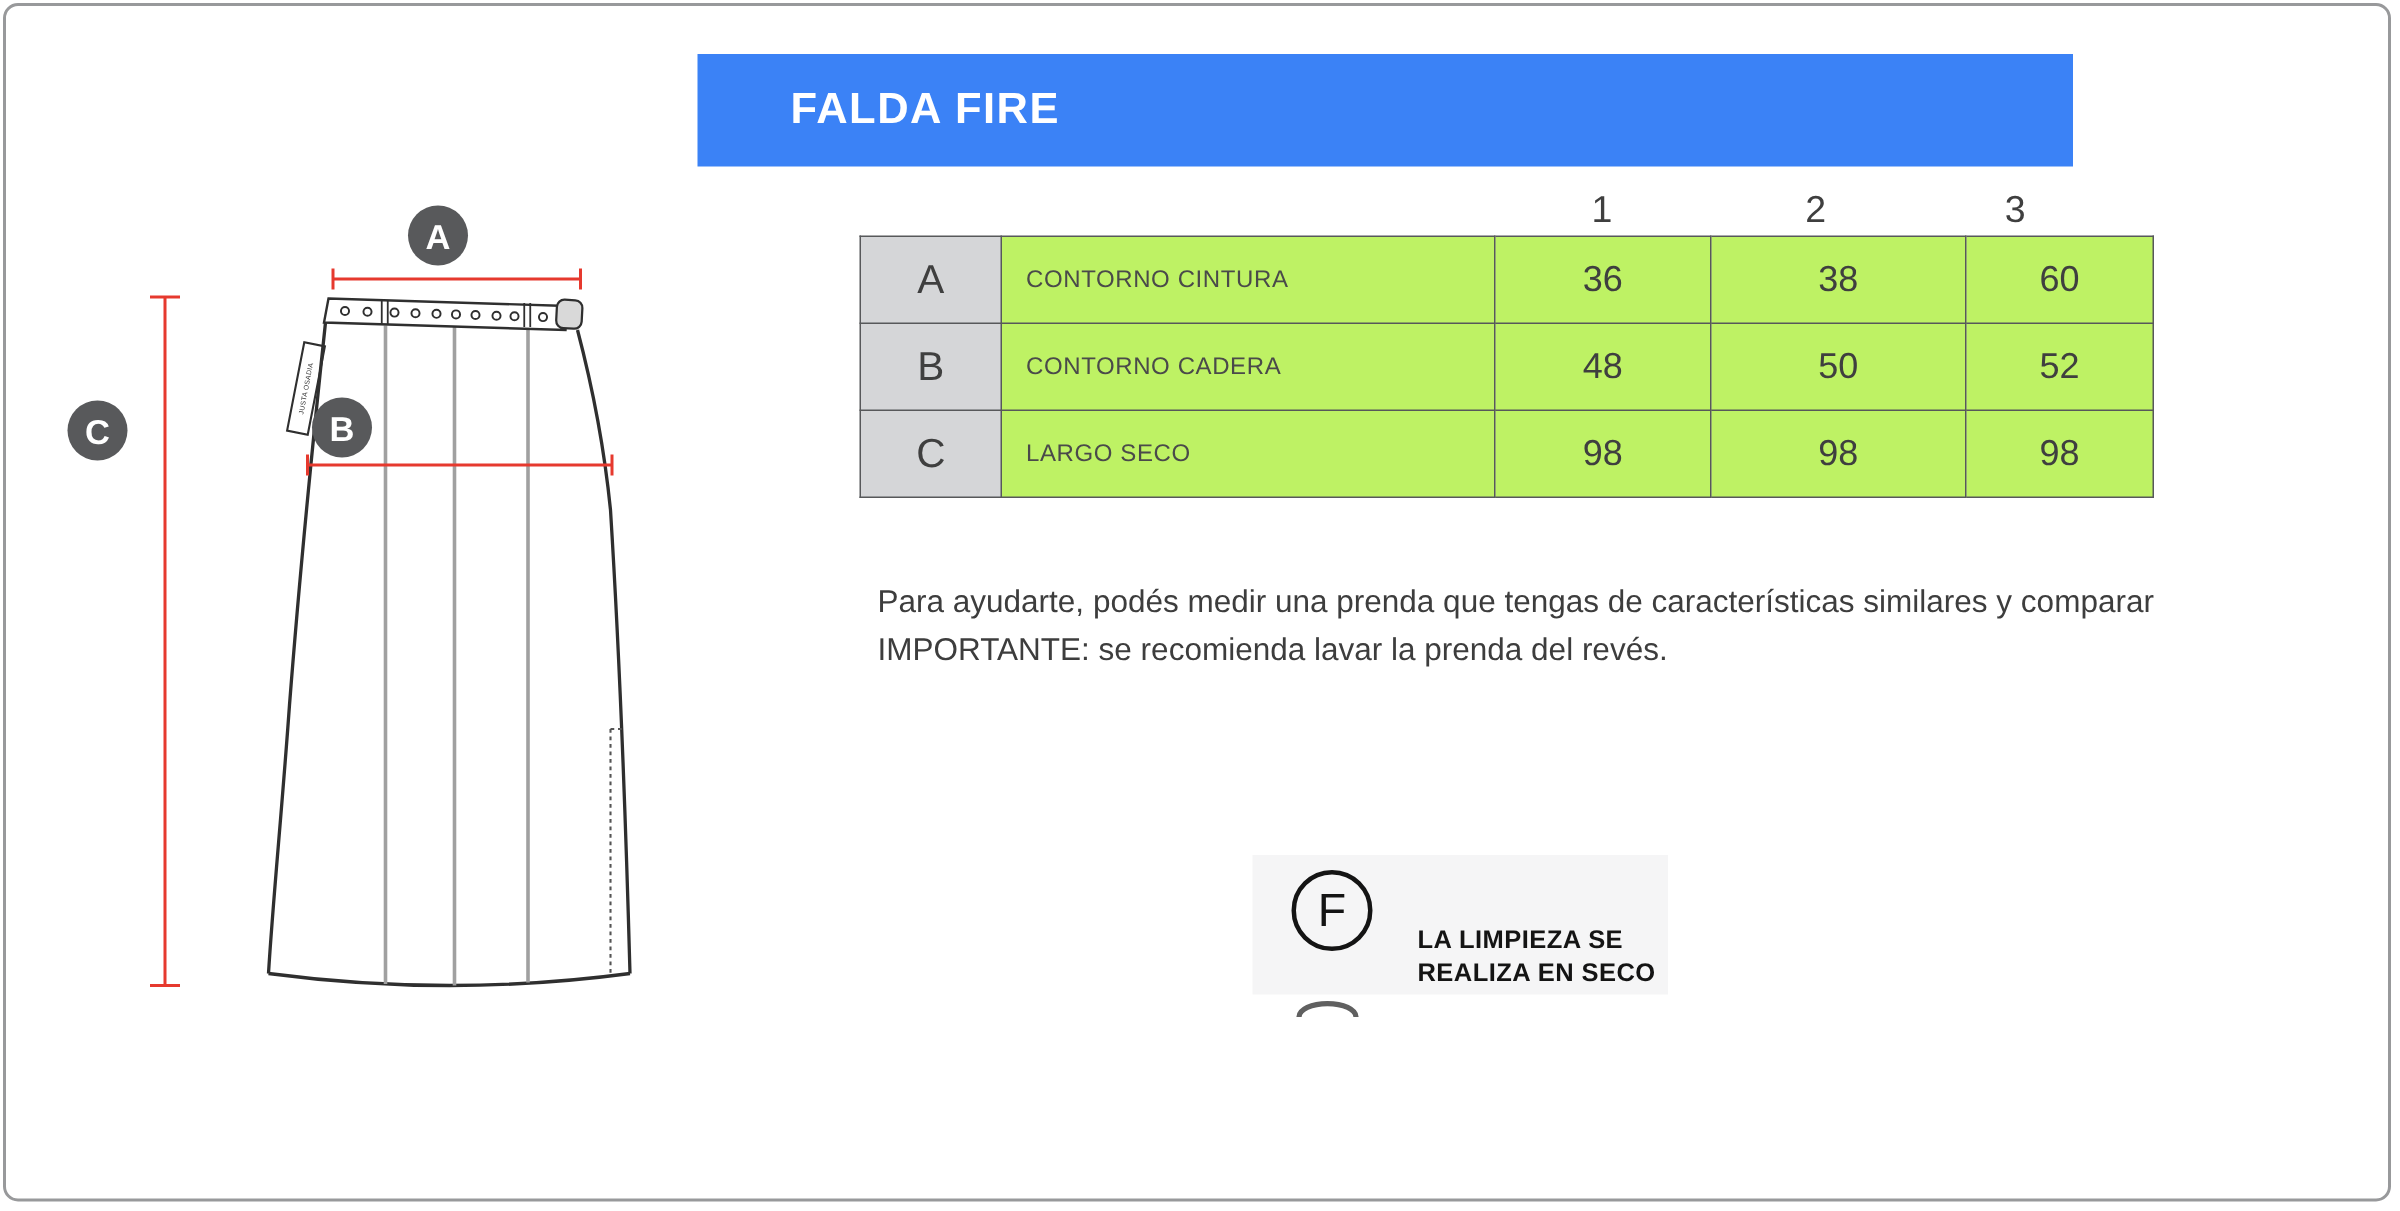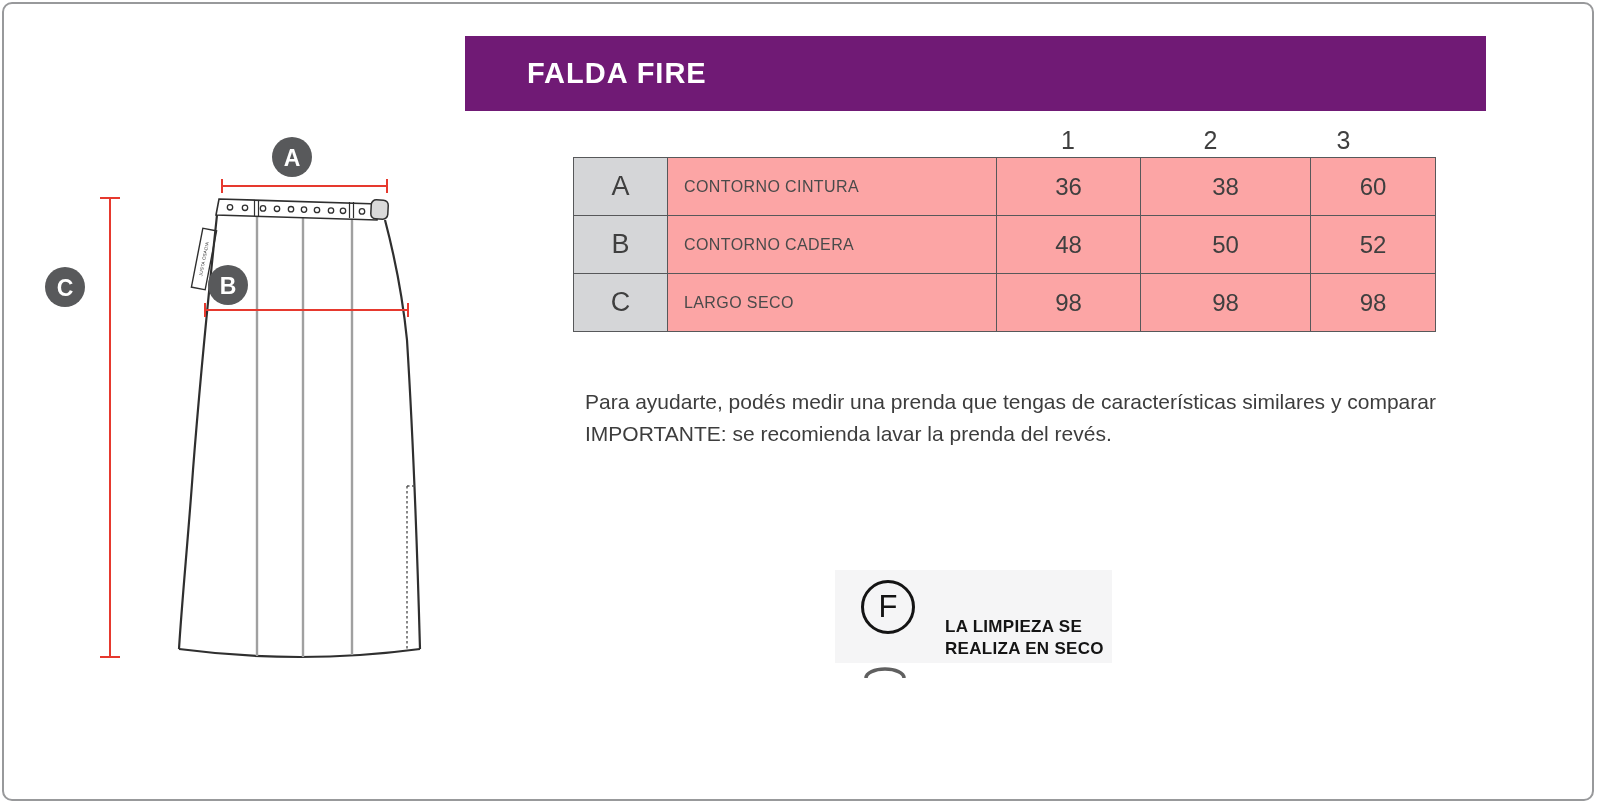--- a/index.html
+++ b/index.html
@@ -1,25 +1,25 @@
 <!DOCTYPE html>
 <html><head>
 <meta charset="utf-8">
 <style>
   html,body{margin:0;padding:0;background:#ffffff;}
   body{font-family:"Liberation Sans", sans-serif; width:1600px; height:807px; position:relative; overflow:hidden;}
   .page-frame{position:absolute; left:2px; top:2px; width:1592px; height:799px; border:2px solid #98999b; border-radius:10px; box-sizing:border-box;}
-  .header-bar{position:absolute; left:465px; top:36px; width:1021px; height:75px; background:#701a75;}
+  .header-bar{position:absolute; left:465px; top:36px; width:917px; height:75px; background:#3b82f6;}
   .header-bar .title{display:block; padding-left:62px; line-height:75px; font-size:29px; font-weight:bold; color:#ffffff; letter-spacing:1px;}
   
   .size-headers{position:absolute; left:573px; top:124px; width:833px; height:32px; display:grid; grid-template-columns:94px 329px 144px 141px 125px;}
   .size-headers .num{display:flex; align-items:center; justify-content:center; font-size:25px; color:#3f3f3f;}
   
   .size-table{position:absolute; left:573px; top:157px; border-collapse:collapse; table-layout:fixed;}
-  .size-table td{border:1.5px solid #57585a; height:58px; box-sizing:border-box; color:#3f3f3f; background:#fca5a5;}
+  .size-table td{border:1.5px solid #57585a; height:58px; box-sizing:border-box; color:#3f3f3f; background:#bef264;}
   .size-table td.letter{width:94px; background:#d5d6d8; text-align:center; font-size:27px;}
   .size-table td.label{width:329px; padding-left:16px; font-size:16px; letter-spacing:.4px; color:#4a4a4a;}
   .size-table td.val{text-align:center; font-size:24px;}
   .size-table td.v1{width:144px;margin-left:44px;} .size-table td.v2{width:170px;} .size-table td.v3{width:125px;}
   
   .notes{position:absolute; left:585px; top:386px; width:1000px; font-size:21px; line-height:32px; color:#3d3d3d;}
   
   .care-box{position:absolute; left:835px; top:570px; width:277px; height:93px; background:#f5f5f6;}
   .care-circle{position:absolute; left:26px; top:10px; width:48px; height:48px; border:3px solid #141414; border-radius:50%; display:flex; align-items:center; justify-content:center; font-size:31px; color:#141414;}
   .care-text{position:absolute; left:110px; top:14px; font-size:17px; font-weight:bold; line-height:22px; color:#141414; letter-spacing:.3px;margin-top:32px;}

